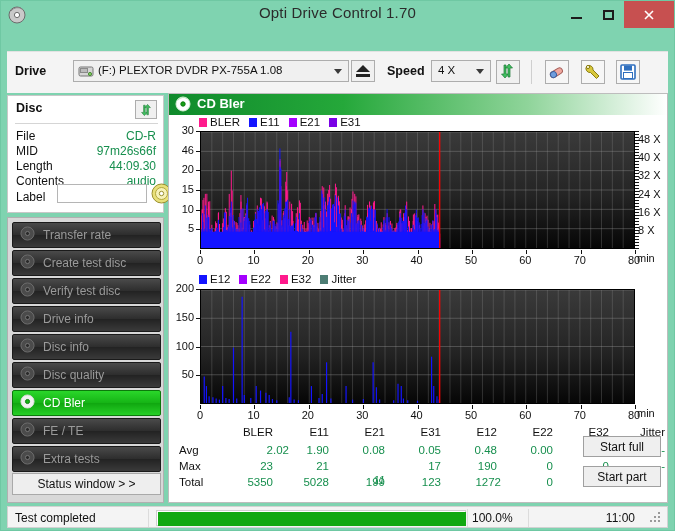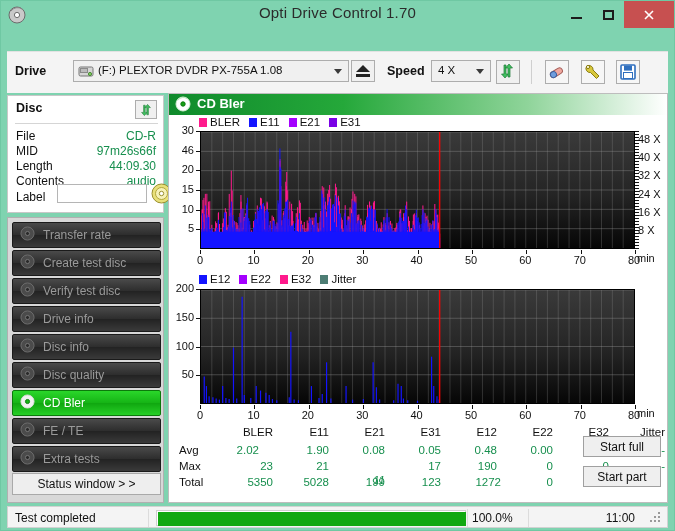--- a/index.html
+++ b/index.html
@@ -1425,21 +1425,21 @@
           <div class="st-head" style="left: 114px; top: 0px; width: 46px;">E11</div>
           <div class="st-head" style="left: 170px; top: 0px; width: 46px;">E21</div>
           <div class="st-head" style="left: 226px; top: 0px; width: 46px;">E31</div>
           <div class="st-head" style="left: 282px; top: 0px; width: 46px;">E12</div>
           <div class="st-head" style="left: 338px; top: 0px; width: 46px;">E22</div>
           <div class="st-head" style="left: 394px; top: 0px; width: 46px;">E32</div>
           <div class="st-head" style="left: 450px; top: 0px; width: 46px;">Jitter</div>
         </div>
       <div id="stats-body">
           <div class="st-rowlbl" style="left: 10px; top: 18px;">Avg</div>
-          <div class="st-val" style="left: 44px; top: 18px; width: 46px;">2.02</div>
+          <div class="st-val" style="left: 74px; top: 18px; width: 46px;">2.02</div>
           <div class="st-val" style="left: 114px; top: 18px; width: 46px;">1.90</div>
           <div class="st-val" style="left: 170px; top: 18px; width: 46px;">0.08</div>
           <div class="st-val" style="left: 226px; top: 18px; width: 46px;">0.05</div>
           <div class="st-val" style="left: 282px; top: 18px; width: 46px;">0.48</div>
           <div class="st-val" style="left: 338px; top: 18px; width: 46px;">0.00</div>
           <div class="st-val" style="left: 394px; top: 18px; width: 46px;">0.00</div>
           <div class="st-val" style="left: 450px; top: 18px; width: 46px;">-</div>
           <div class="st-rowlbl" style="left: 10px; top: 34px;">Max</div>
           <div class="st-val" style="left: 58px; top: 34px; width: 46px;">23</div>
           <div class="st-val" style="left: 114px; top: 34px; width: 46px;">21</div>

